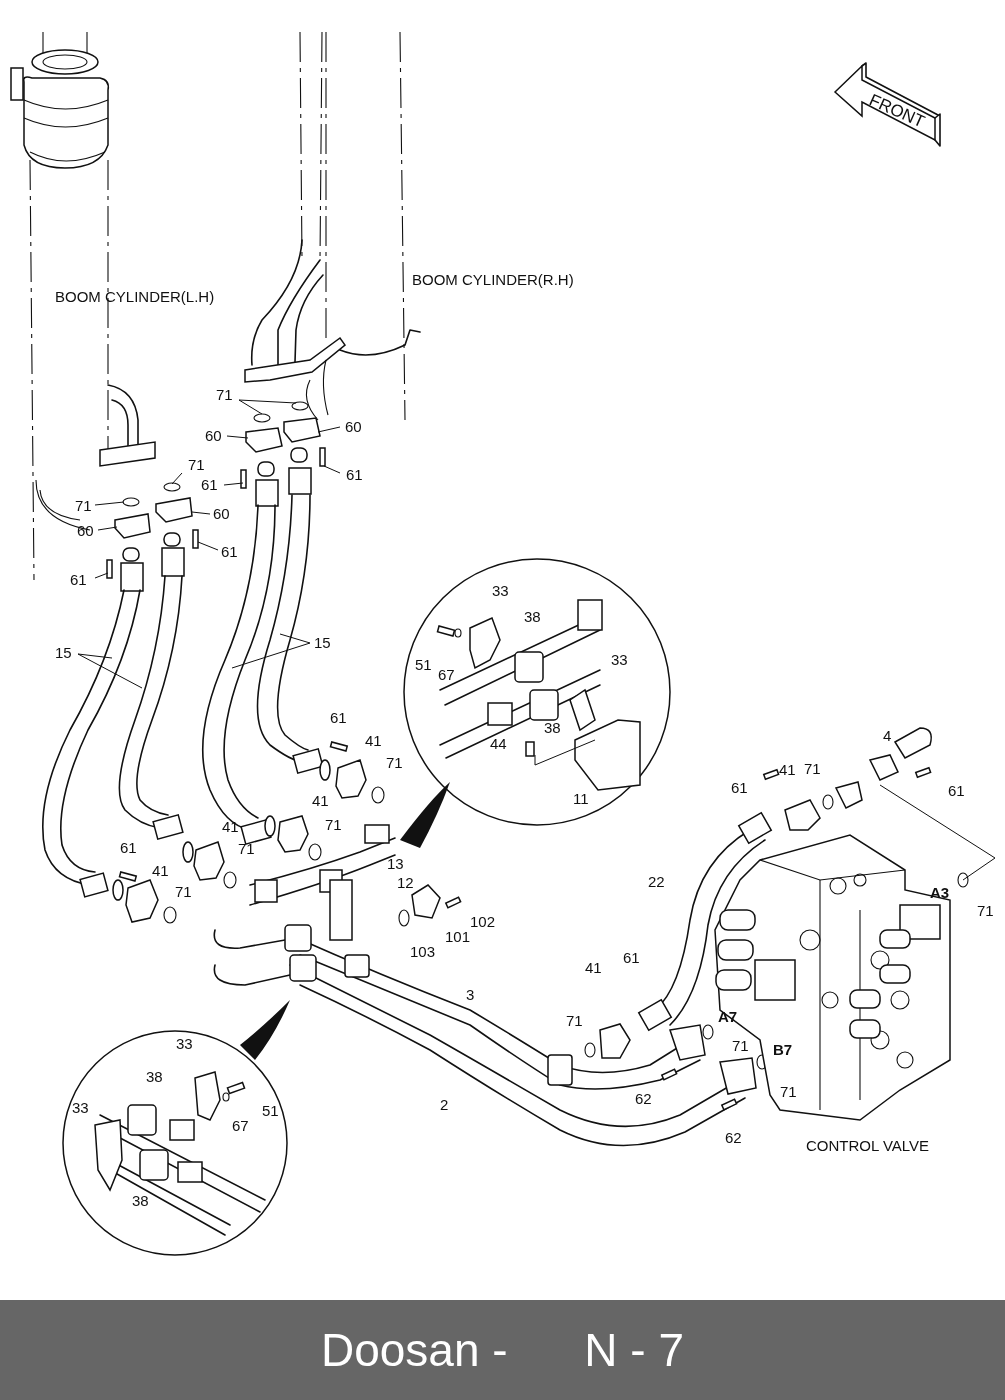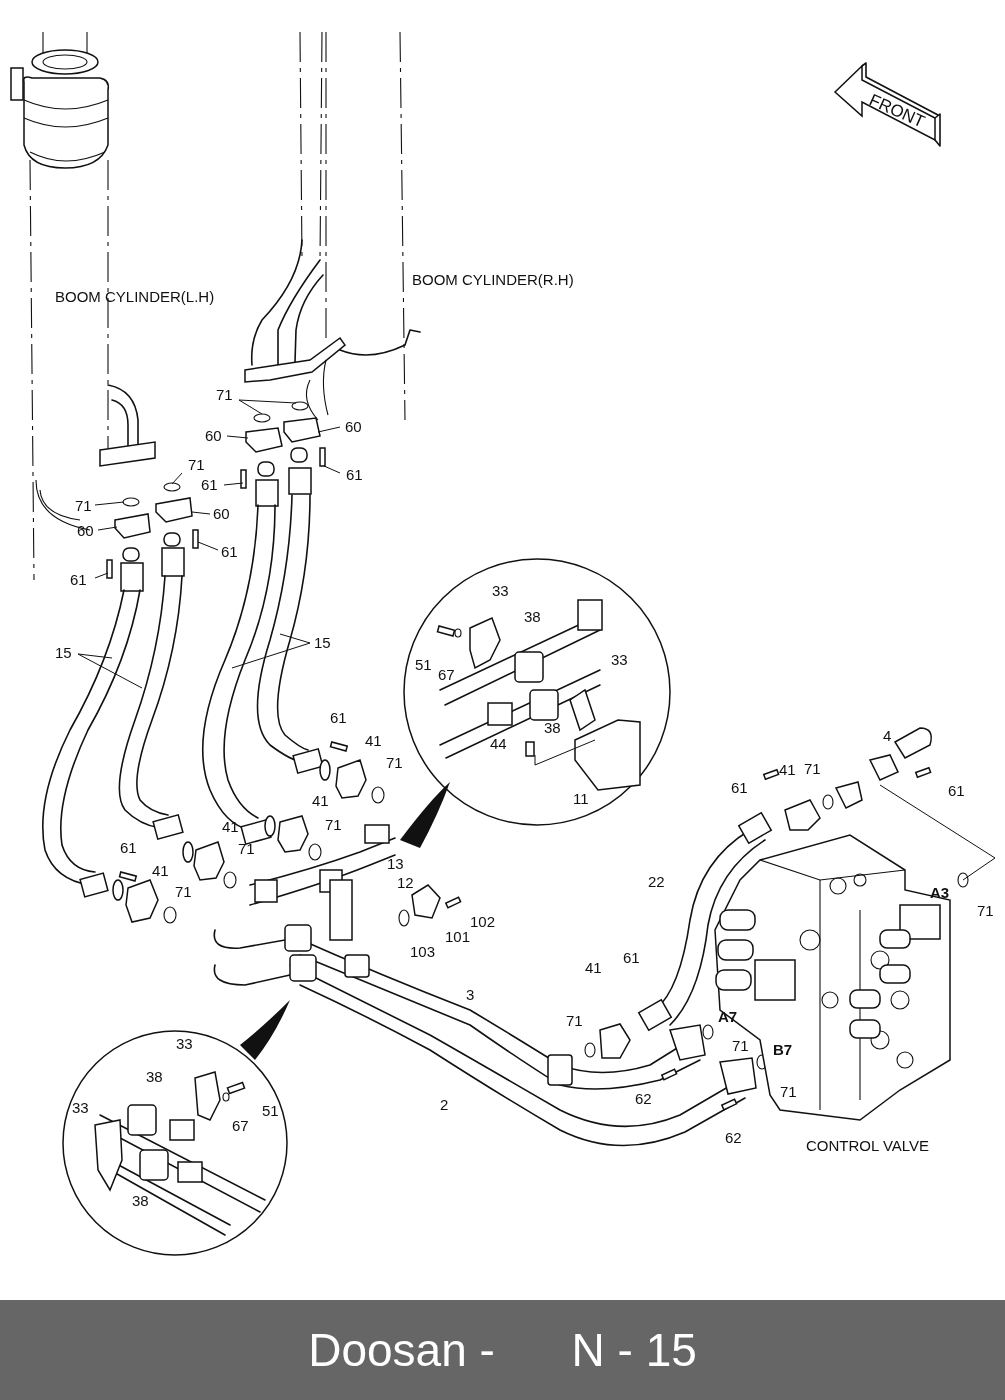--- a/index.html
+++ b/index.html
@@ -315,14 +315,14 @@
 
   <text class="port-lbl" x="930" y="898">A3</text>
   <text class="port-lbl" x="718" y="1022">A7</text>
   <text class="port-lbl" x="773" y="1055">B7</text>
 </svg>
 
 <div id="footer">
   <span>Doosan</span>
     <span> - </span>
     <span>     </span>
-    <span>N - 15</span>
+    <span>N - 7</span>
 </div>
 
 </body></html>

